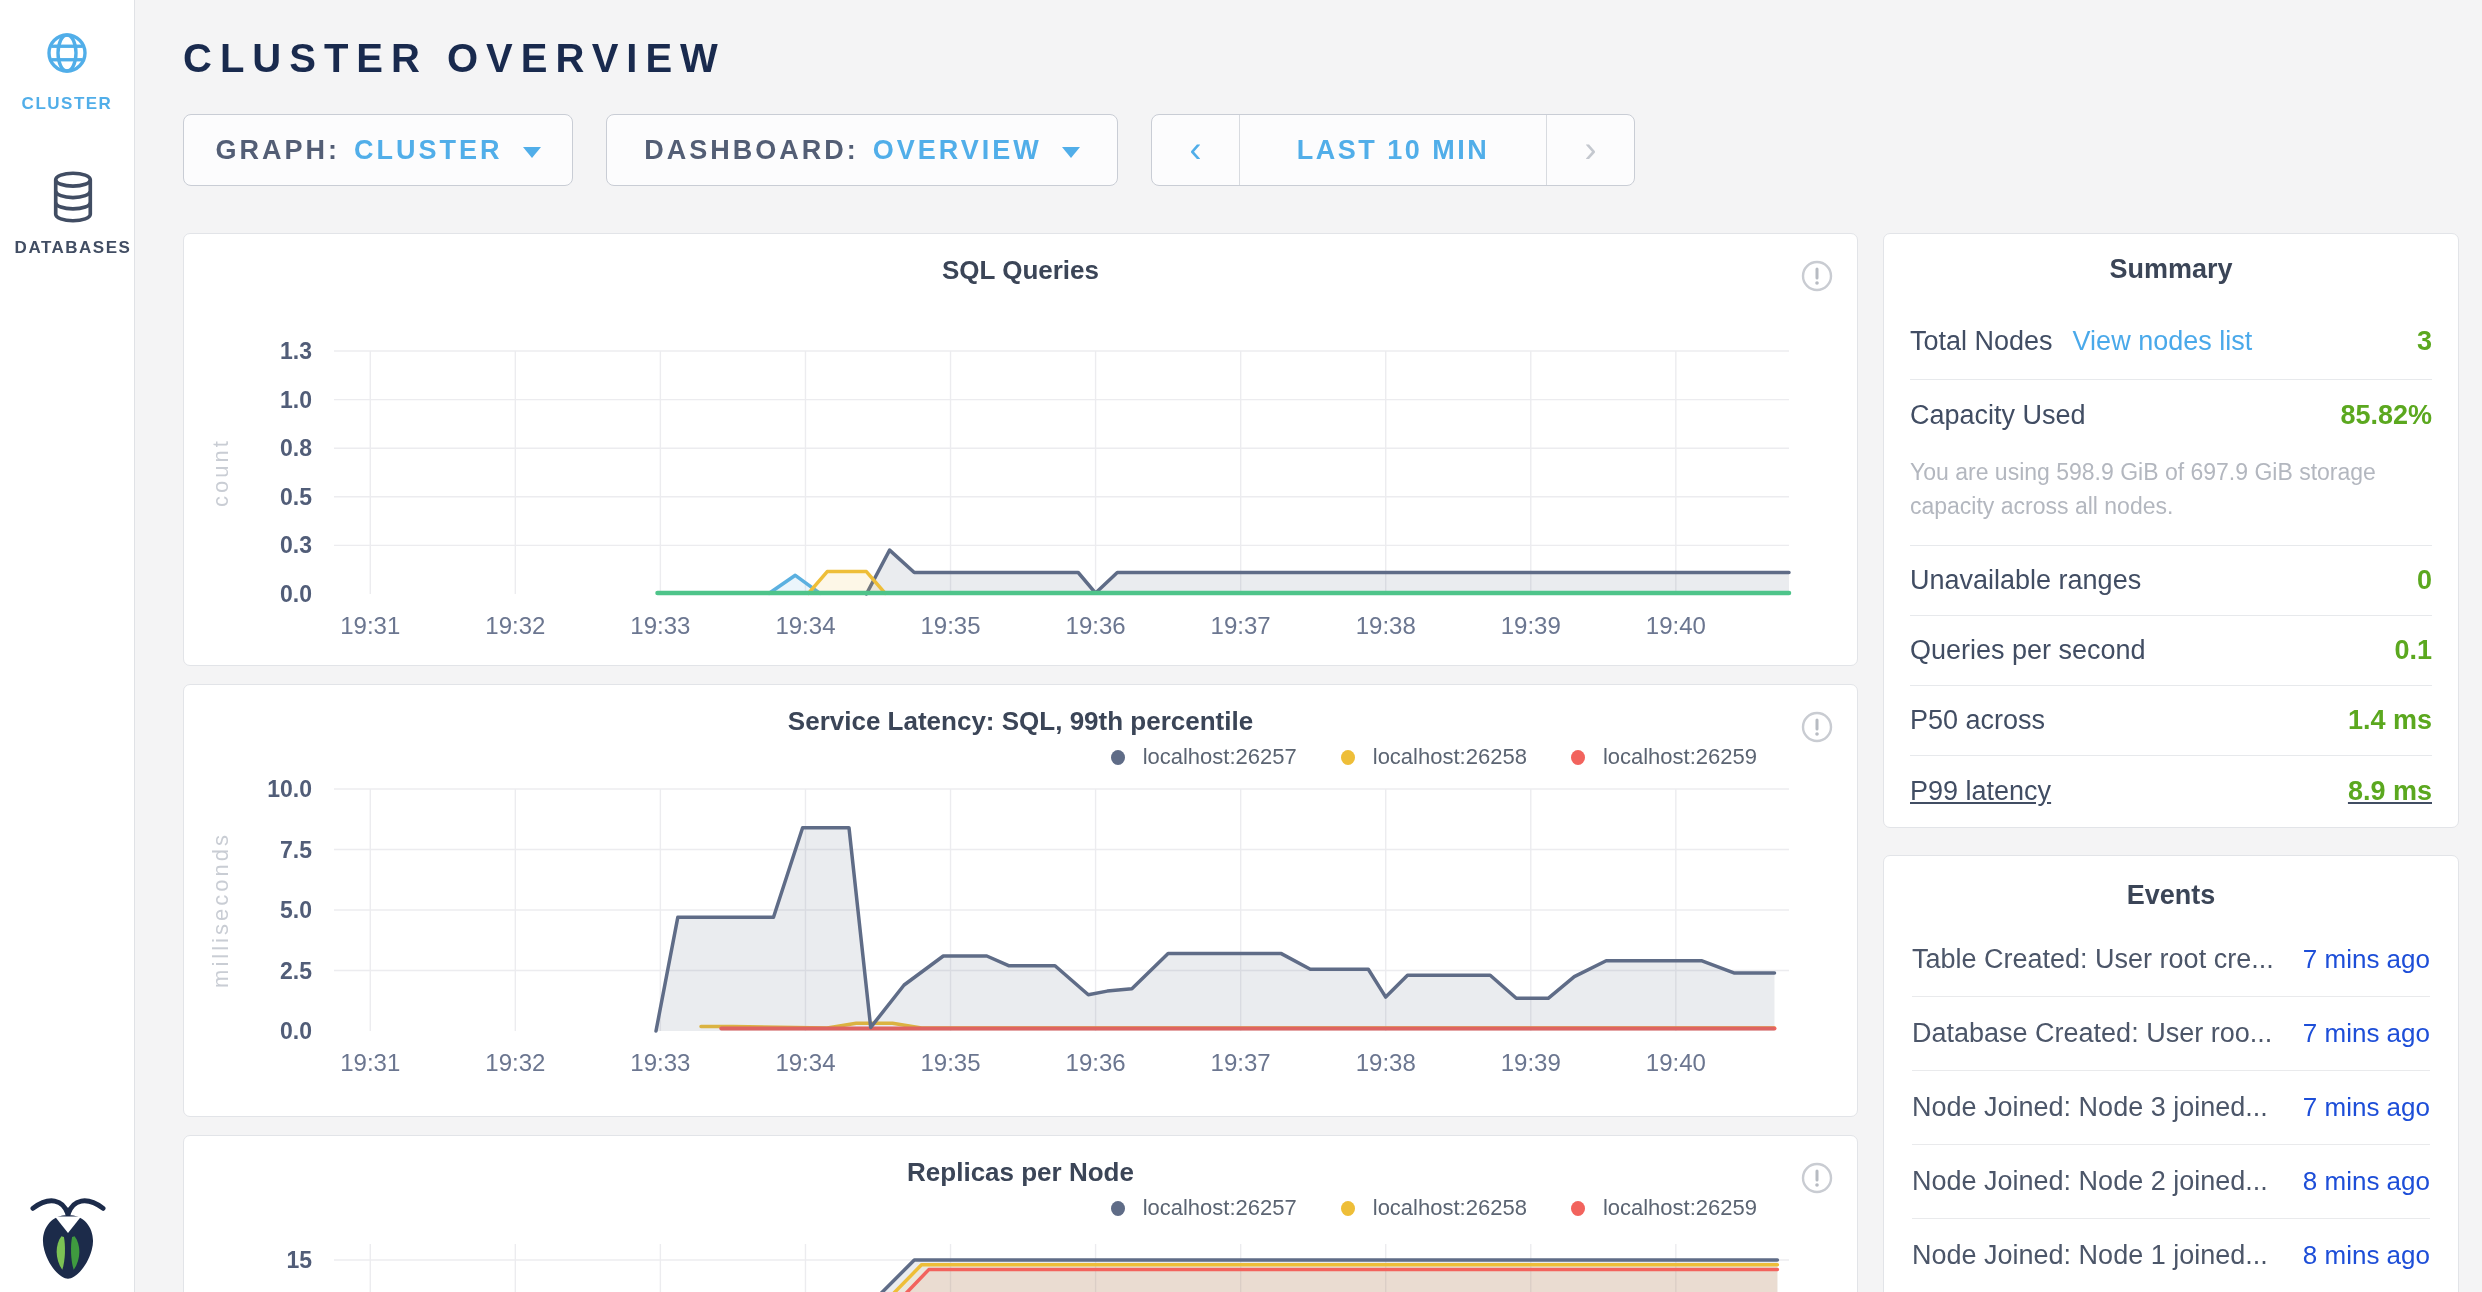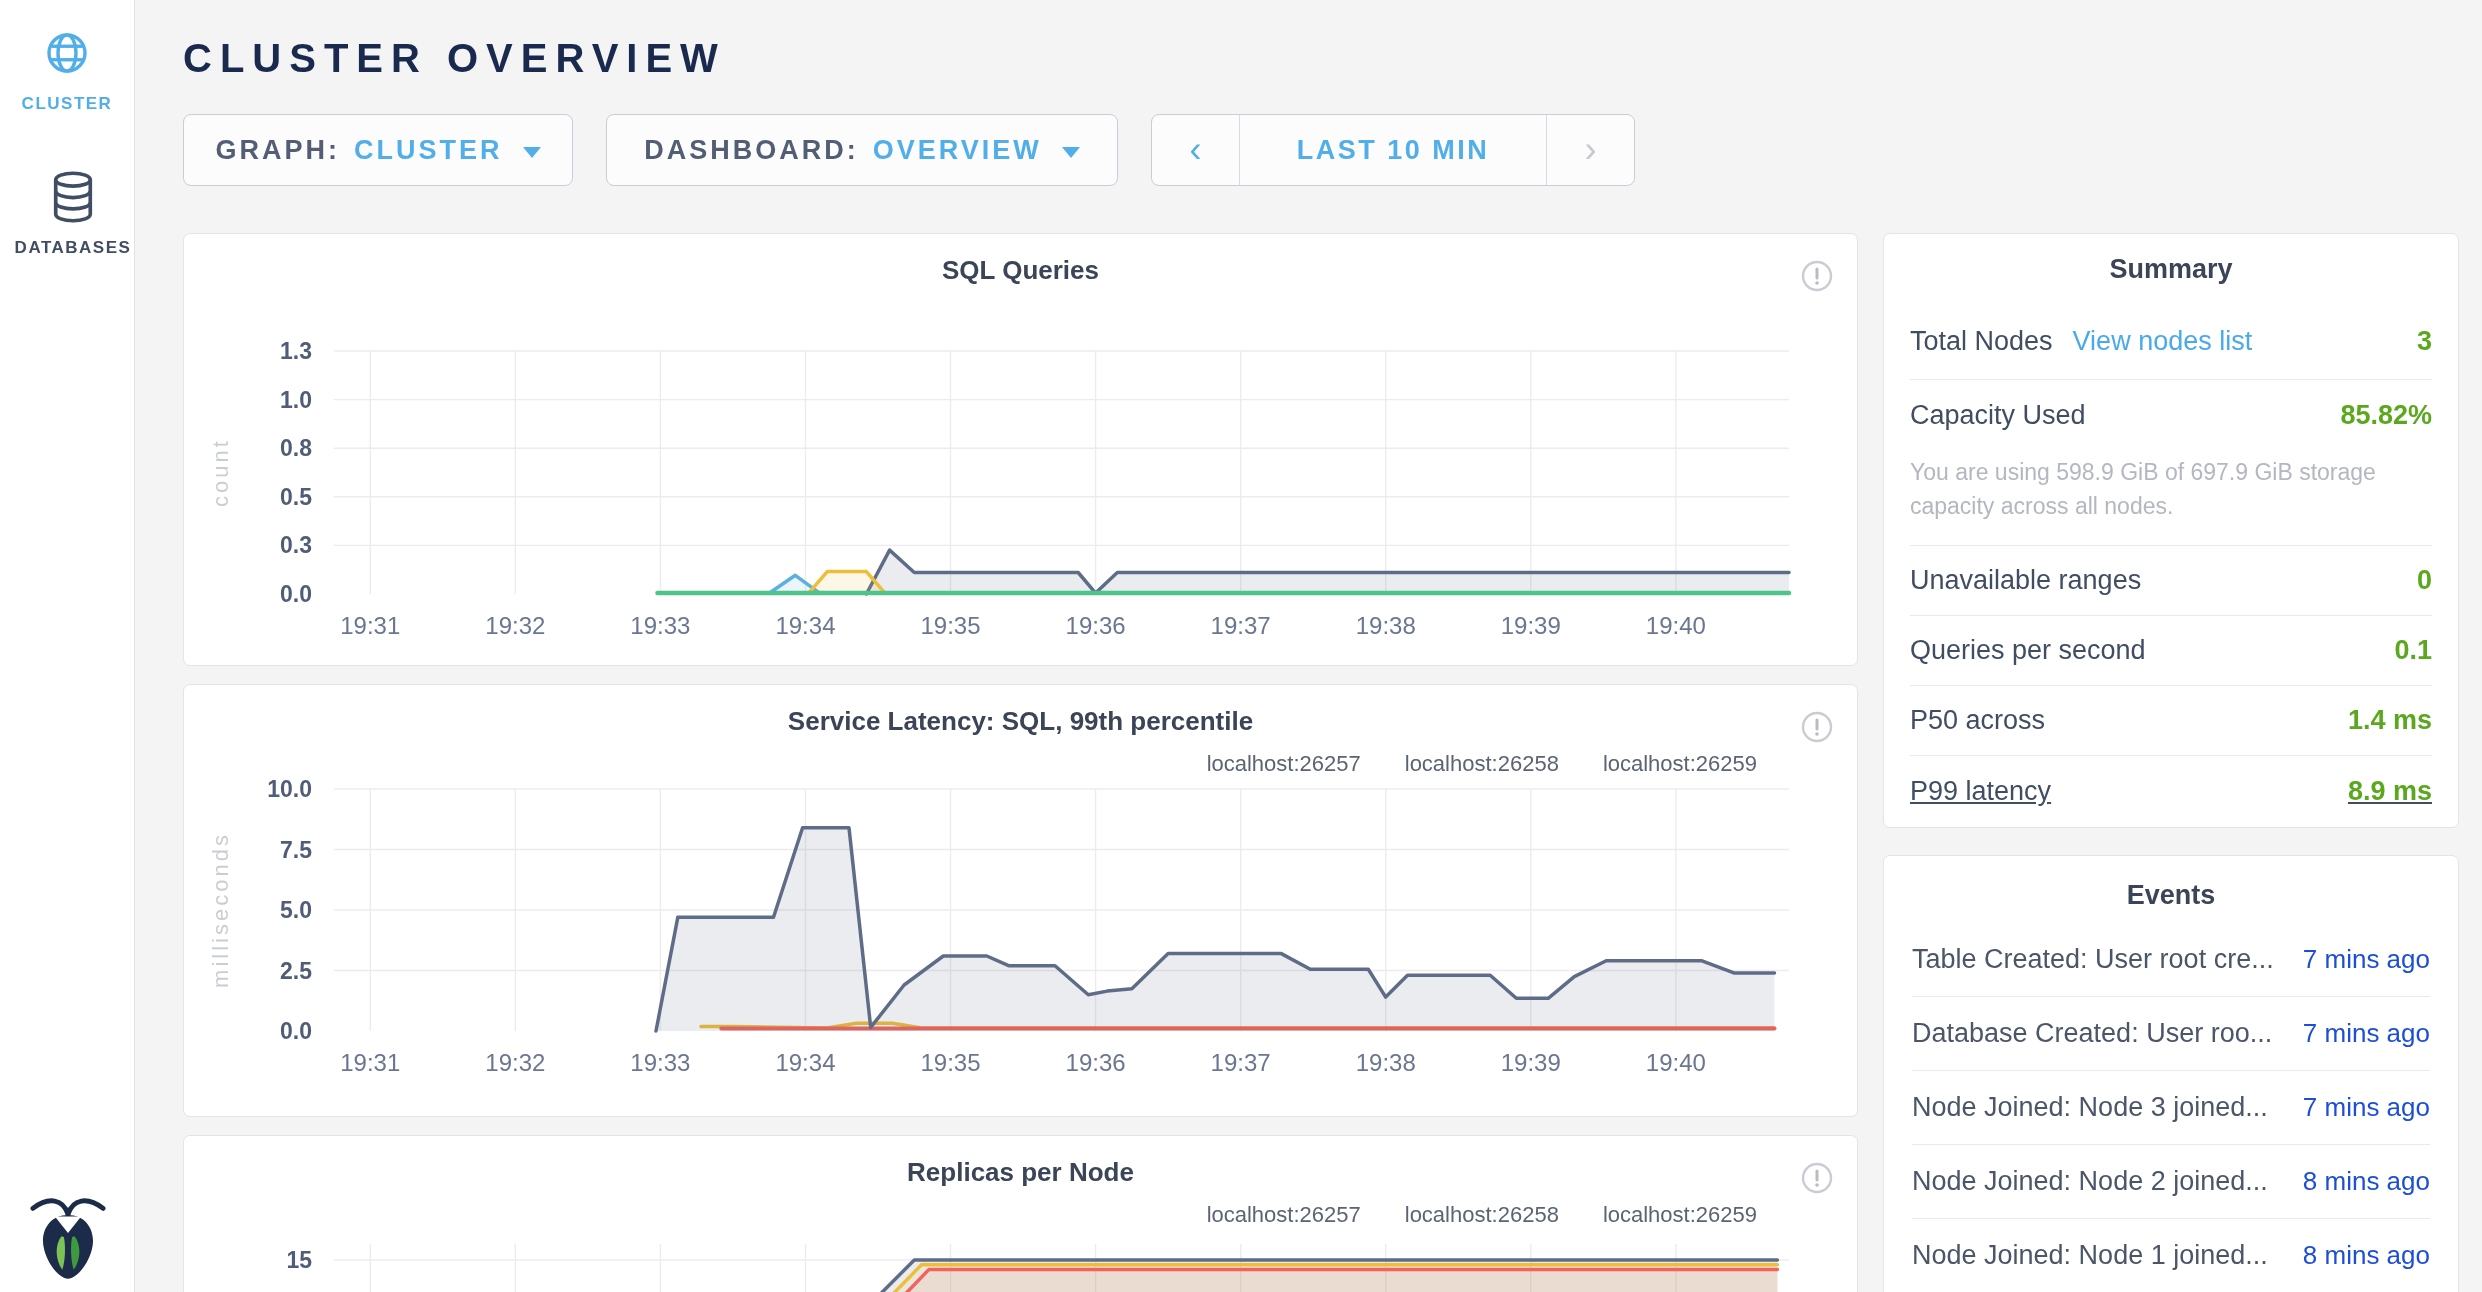--- a/index.html
+++ b/index.html
@@ -54,21 +54,21 @@
   .content { display:flex; gap:25px; margin-top:47px; align-items:flex-start; }
   .col-left { width:1675px; display:flex; flex-direction:column; gap:18px; }
   .col-right { width:576px; display:flex; flex-direction:column; gap:27px; }
   .panel { background:#ffffff; border:1px solid #e2e4e8; border-radius:7px; position:relative; }
   .chart-panel { width:1675px; padding-top:20px; }
   .chart-panel.h433 { height:433px; }
   .chart-panel.h480 { height:480px; }
   .chart-title { text-align:center; font-size:26px; font-weight:700; color:#3b4557; line-height:32px; }
   .info-icon { position:absolute; top:26px; right:24px; width:32px; height:32px; cursor:pointer; }
   .legend { height:24px; margin:8px 100px 0 0; display:flex; justify-content:flex-end; gap:44px; }
-  .lg-item { display:inline-flex; align-items:center; gap:6px; cursor:pointer;flex-direction:column; }
+  .lg-item { display:inline-flex; align-items:center; gap:18px; cursor:pointer; }
   .lg-dot { width:14px; height:15px; border-radius:50%; display:inline-block; }
   .lg-item span:last-child { font-size:22px; color:#5b6472; }
   svg.plot { display:block; width:1675px; margin-top:10px; }
   .chart-panel.no-legend .legend { height:0; margin:0; }
   .chart-panel.no-legend svg.plot { margin-top:14px; }
   svg text { font-family:"Liberation Sans", sans-serif; }
   
   .summary-panel { width:576px; height:595px; padding:20px 26px 0 26px; }
   .panel-heading { text-align:center; font-size:27px; font-weight:700; color:#3b4557; }
   .srow { display:flex; align-items:center; border-bottom:1px solid #e7e9ec; }

